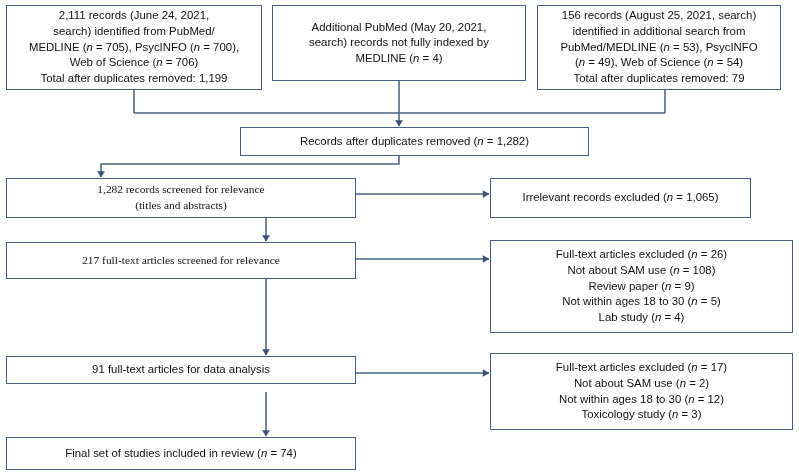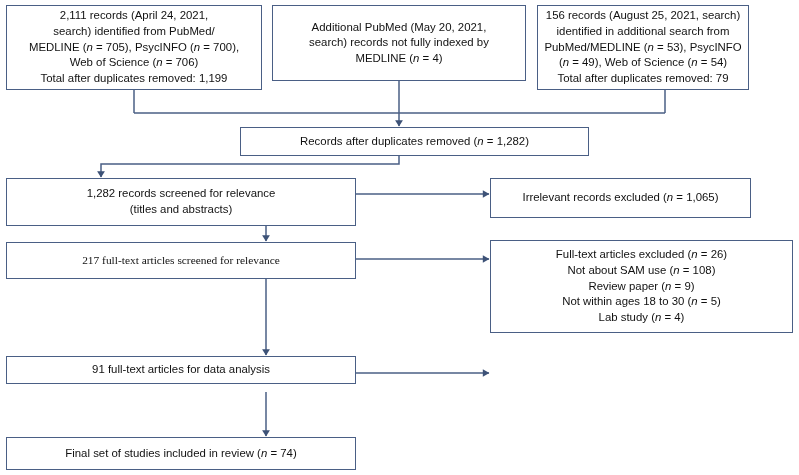--- a/index.html
+++ b/index.html
@@ -94,53 +94,53 @@
       <path d="M266,279 L266,355" marker-end="url(#arrowDown)"></path>
 
       <path d="M356,373 L489,373" marker-end="url(#arrowRight)"></path>
 
       <path d="M266,392 L266,436" marker-end="url(#arrowDown)"></path>
     </g>
   </svg>
 
   <div class="box" style="left:6px; top:5px; width:256px; height:85px;">
     <span class="lines">
-      <span class="ln">2,111 records (April 24, 2021,</span>
+      <span class="ln">2,111 records (June 24, 2021,</span>
       <span class="ln">search) identified from PubMed/</span>
       <span class="ln">MEDLINE (<i>n</i> = 705), PsycINFO (<i>n</i> = 700),</span>
       <span class="ln">Web of Science (<i>n</i> = 706)</span>
       <span class="ln">Total after duplicates removed: 1,199</span>
     </span>
   </div>
 
   <div class="box" style="left:272px; top:5px; width:254px; height:76px;">
     <span class="lines">
       <span class="ln">Additional PubMed (May 20, 2021,</span>
       <span class="ln">search) records not fully indexed by</span>
       <span class="ln">MEDLINE (<i>n</i> = 4)</span>
     </span>
   </div>
 
-  <div class="box" style="left:537px; top:5px; width:212px; height:85px;">
+  <div class="box" style="left:537px; top:5px; width:244px; height:85px;">
     <span class="lines">
       <span class="ln">156 records (August 25, 2021, search)</span>
       <span class="ln">identified in additional search from</span>
       <span class="ln">PubMed/MEDLINE (<i>n</i> = 53), PsycINFO</span>
       <span class="ln">(<i>n</i> = 49), Web of Science (<i>n</i> = 54)</span>
       <span class="ln">Total after duplicates removed: 79</span>
     </span>
   </div>
 
   <div class="box" style="left:240px; top:127px; width:349px; height:29px;">
     <span class="lines">
       <span class="ln">Records after duplicates removed (<i>n</i> = 1,282)</span>
     </span>
   </div>
 
-  <div class="box" style="left:6px; top:178px; width:350px; height:48px;">
+  <div class="box" style="left:6px; top:178px; width:350px; height:40px;font-family:Liberation Serif, serif;">
     <span class="lines">
       <span class="ln">1,282 records screened for relevance</span>
       <span class="ln">(titles and abstracts)</span>
     </span>
   </div>
 
   <div class="box" style="left:490px; top:178px; width:261px; height:40px;">
     <span class="lines">
       <span class="ln">Irrelevant records excluded (<i>n</i> = 1,065)</span>
     </span>
@@ -161,20 +161,28 @@
       <span class="ln">Lab study (<i>n</i> = 4)</span>
     </span>
   </div>
 
   <div class="box" style="left:6px; top:356px; width:350px; height:28px;">
     <span class="lines">
       <span class="ln">91 full-text articles for data analysis</span>
     </span>
   </div>
 
+  <div class="box" style="left:490px; top:353px; width:303px; height:77px;">
+    <span class="lines">
+      <span class="ln">Full-text articles excluded (<i>n</i> = 17)</span>
+      <span class="ln">Not about SAM use (<i>n</i> = 2)</span>
+      <span class="ln">Not within ages 18 to 30 (<i>n</i> = 12)</span>
+      <span class="ln">Toxicology study (<i>n</i> = 3)</span>
+    </span>
+  </div>
 
   <div class="box" style="left:6px; top:437px; width:350px; height:33px;">
     <span class="lines">
       <span class="ln">Final set of studies included in review (<i>n</i> = 74)</span>
     </span>
   </div>
 
 </div>
 
 </body></html>

